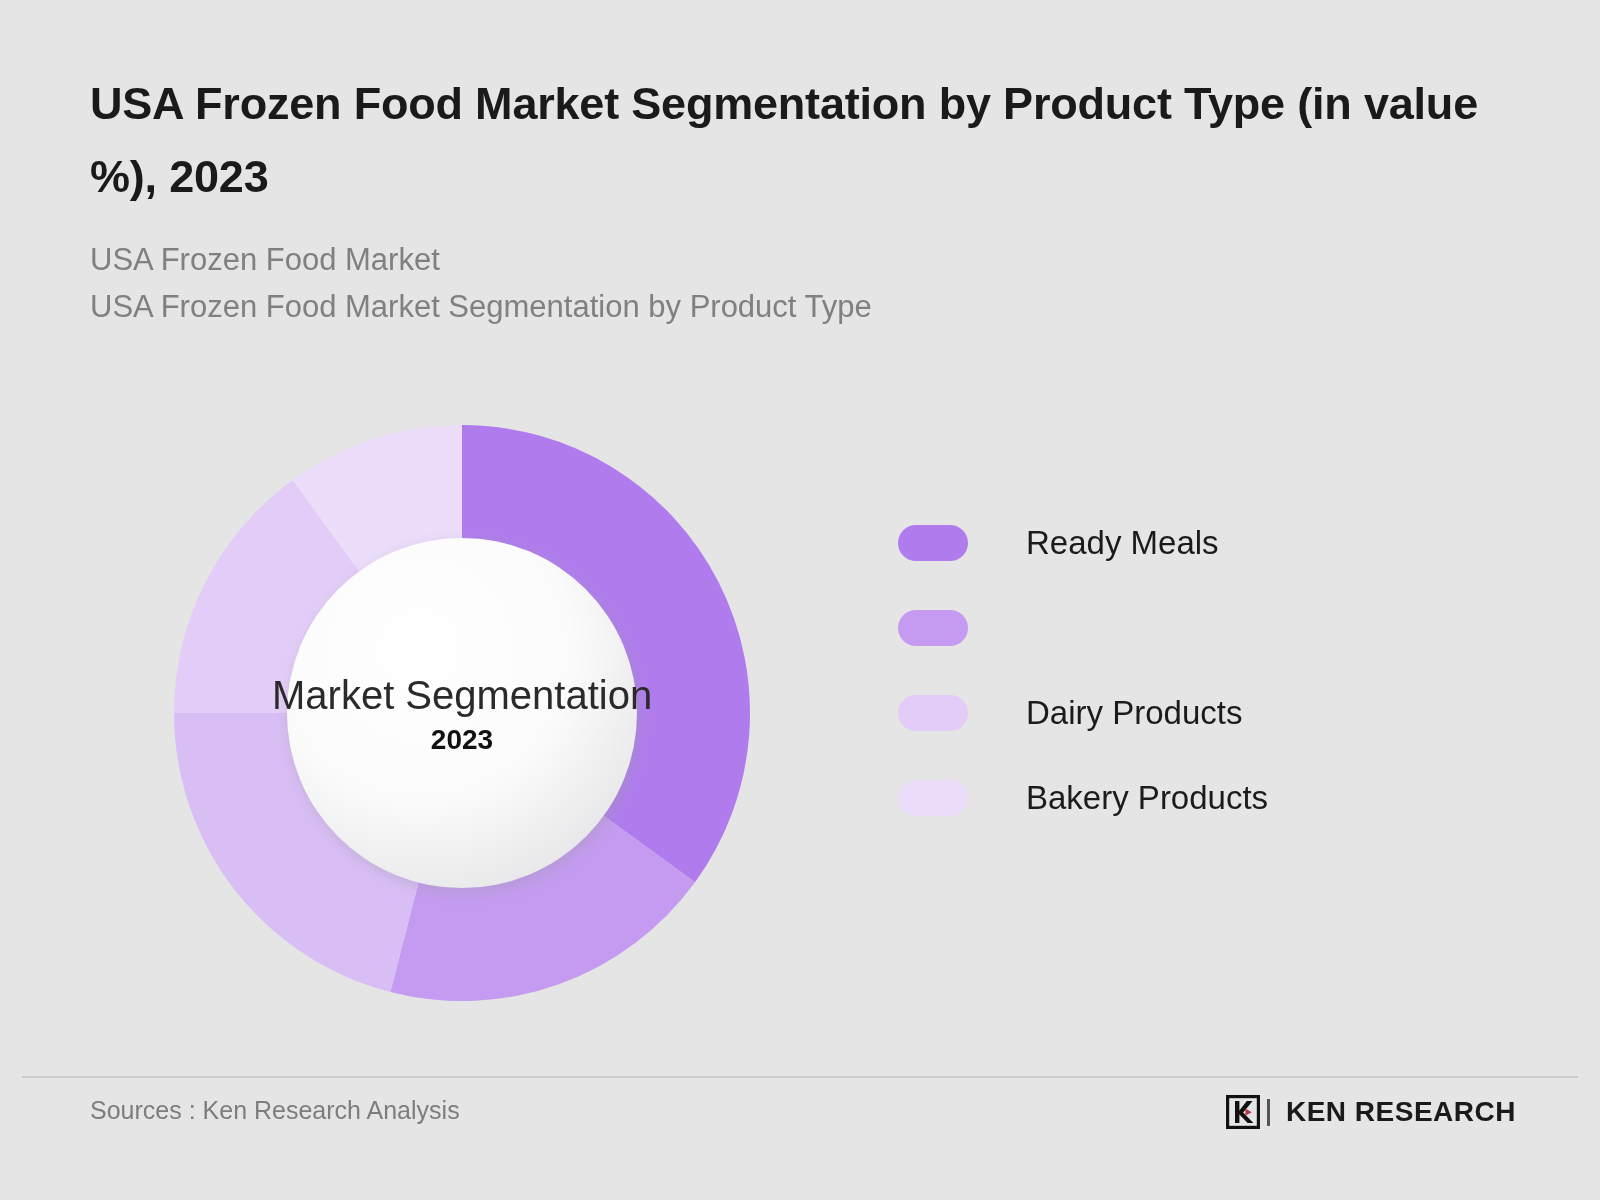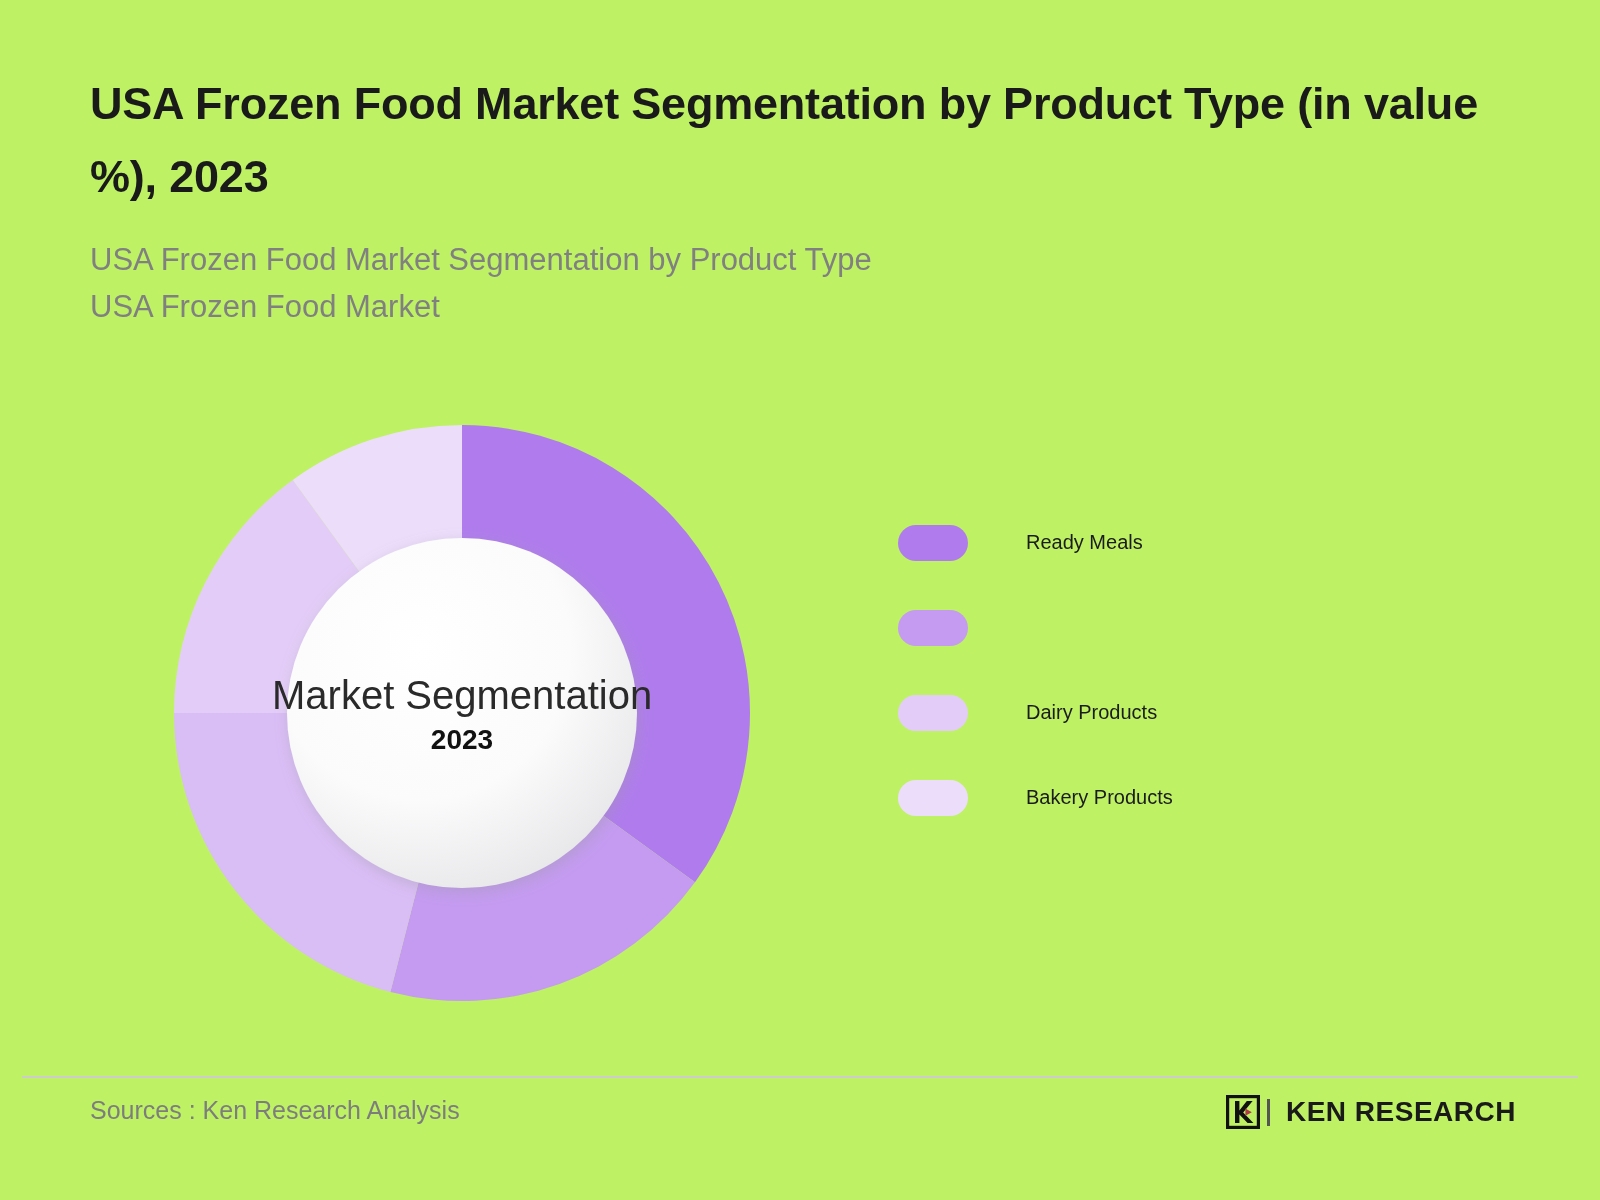--- a/index.html
+++ b/index.html
@@ -12,21 +12,21 @@
     height: 1200px;
     background: #ffffff;
     font-family: "Liberation Sans", "DejaVu Sans", sans-serif;
     overflow: hidden;
   }
 
   #slide {
     position: relative;
     width: 1600px;
     height: 1200px;
-    background: #bef264;
+    background: #e5e5e5;
     box-sizing: border-box;
   }
 
   
   .header {
     position: absolute;
     left: 90px;
     top: 68px;
     width: 1420px;
   }
@@ -107,21 +107,21 @@
     align-items: center;
     height: 85px;
   }
   .legend-swatch {
     width: 70px;
     height: 36px;
     border-radius: 18px;
     flex: 0 0 auto;
   }
   .legend-label {
-    font-size: 20px;
+    font-size: 33px;
     color: #1b1b1b;
     margin-left: 58px;
     white-space: nowrap;
     font-weight: 400;
   }
 
   
   .footer-rule {
     position: absolute;
     left: 22px;
@@ -177,22 +177,22 @@
   }
 </style>
 </head>
 <body>
 
 <div id="slide">
 
   <div class="header">
     <h1 class="title">USA Frozen Food Market Segmentation by Product Type (in value %), 2023</h1>
     <div class="subtitle-block">
+      <p class="subtitle-line">USA Frozen Food Market</p>
       <p class="subtitle-line">USA Frozen Food Market Segmentation by Product Type</p>
-      <p class="subtitle-line">USA Frozen Food Market</p>
     </div>
   </div>
 
   <div class="chart-area">
 
     <div class="donut-wrap">
       <svg class="donut-svg" viewBox="0 0 580 580">
         <defs>
           <radialGradient id="holeGrad" cx="38%" cy="32%" r="78%">
             <stop offset="0%" stop-color="#ffffff"></stop>

